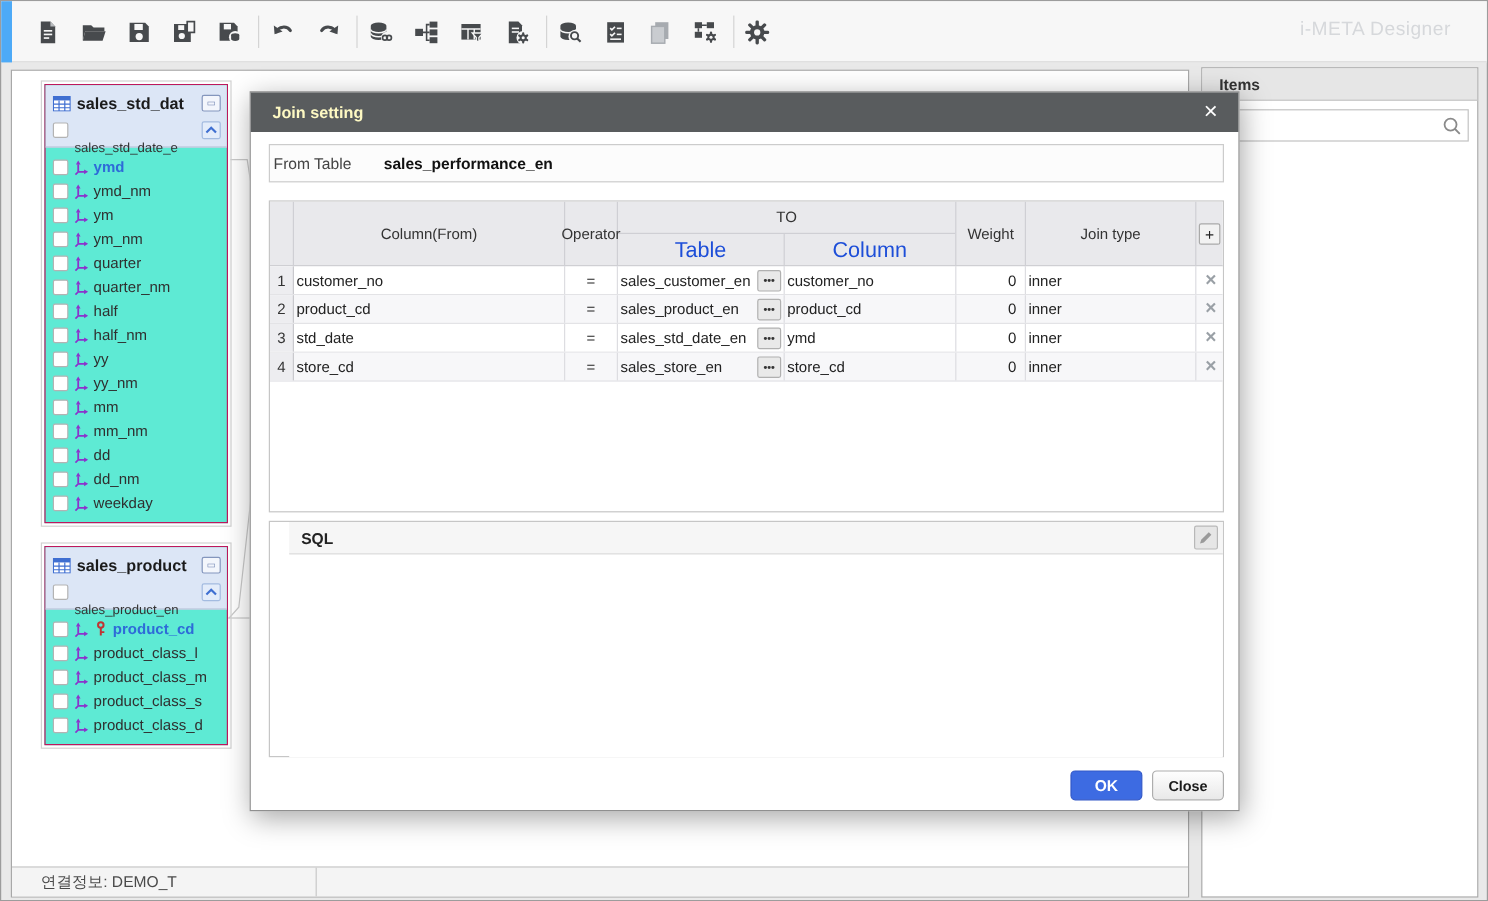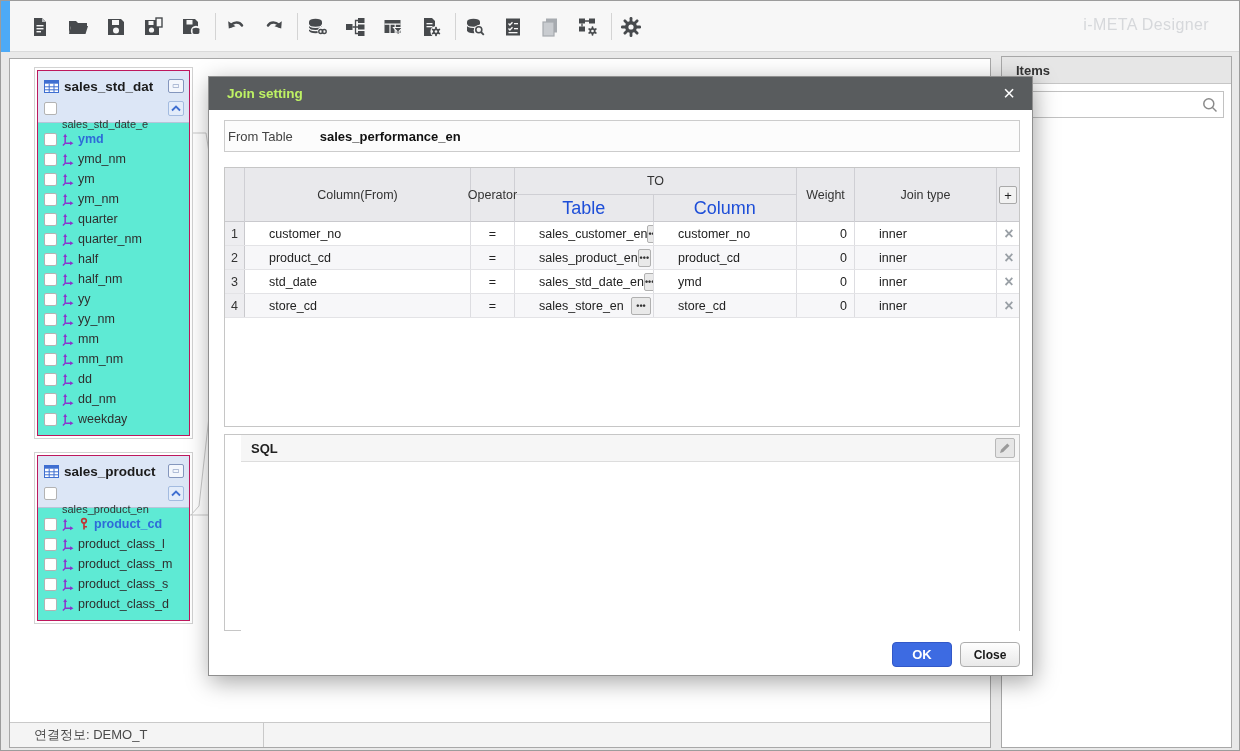--- a/index.html
+++ b/index.html
@@ -37,40 +37,40 @@
   
   #right-panel { position:absolute; left:1000px; top:55px; width:231px; height:692px; background:#fff; border:1px solid #a8a8a8; }
   #items-header { height:27px; background:#e6e6e6; border-bottom:1px solid #c6c6c6; display:flex; align-items:center; padding-left:14px; font-size:13px; font-weight:bold; color:#333; }
   #items-search { position:absolute; left:7px; top:34px; width:215px; height:27px; border:1px solid #c2c2c2; background:#fff; }
   #items-search input { position:absolute; left:6px; top:2px; width:180px; height:21px; border:none; outline:none; font-size:12.5px; background:transparent; }
   #search-icon { position:absolute; right:5px; top:5px; }
 
   
   #modal { position:absolute; left:207px; top:75px; width:825px; height:600px; background:#fff; border:1px solid #8f8f8f; box-shadow:2px 6px 22px rgba(0,0,0,.35); }
   #modal-titlebar { position:absolute; left:0; top:0; width:100%; height:33px; background:#595c5e; display:flex; align-items:center; }
-  #modal-title { margin-left:18px; color:#bef264; font-size:13.5px; font-weight:bold; }
+  #modal-title { margin-left:18px; color:#fef9c3; font-size:13.5px; font-weight:bold; }
   #modal-close { position:absolute; right:10px; top:3px; color:#fff; font-size:20px; width:26px; height:26px; text-align:center; line-height:26px; cursor:pointer; }
   #from-box { position:absolute; left:15px; top:43px; width:796px; height:32px; border:1px solid #cccccc; background:#fcfcfc; display:flex; align-items:center; }
   #from-label { margin-left:3px; font-size:13px; color:#444; }
   #from-value { margin-left:27px; font-size:13px; font-weight:bold; color:#111; }
 
   #join-grid { position:absolute; left:15px; top:90px; width:796px; height:260px; border:1px solid #c6c6c6; background:#fff; overflow:hidden; }
   .ghead { display:grid; grid-template-columns:20px 226px 44px 282px 58px 142px 22px; background:#e9e9ec; border-bottom:1px solid #c9c9cd; height:54px; }
   .gh { border-right:1px solid #cfcfd4; display:flex; align-items:center; justify-content:center; font-size:12.5px; color:#333; text-align:center; }
   .gh:last-child { border-right:none; }
   .to-wrap { display:flex; flex-direction:column; border-right:1px solid #cfcfd4; }
   .to-top { height:27px; display:flex; align-items:center; justify-content:center; font-size:12.5px; color:#333; border-bottom:1px solid #cfcfd4; }
   .to-bot { display:flex; height:27px; }
   .to-bot > div { display:flex; align-items:center; justify-content:center; font-size:18px; color:#1d4ed8; }
   .to-bot > div:first-child { width:139px; border-right:1px solid #cfcfd4; }
   .to-bot > div:last-child { width:143px; }
   .plus-btn { width:18px; height:18px; border:1px solid #a9a9a9; background:#f2f2f2; border-radius:2px; font-size:13px; line-height:15px; color:#222; cursor:pointer; }
   .grow { display:grid; grid-template-columns:20px 226px 44px 139px 143px 58px 142px 24px; height:24px; border-bottom:1px solid #e3e3e6; background:#fff; }
   .grow.alt { background:#f7f7f9; }
-  .gc { border-right:1px solid #dddde1; display:flex; align-items:center; padding-left:24px; font-size:12.5px; color:#222; overflow:hidden; white-space:nowrap; }
+  .gc { border-right:1px solid #dddde1; display:flex; align-items:center; padding-left:2px; font-size:12.5px; color:#222; overflow:hidden; white-space:nowrap; }
   .gc:last-child { border-right:none; }
   .gc.num { background:#ededf0; justify-content:center; padding-left:0; color:#333; border-right:1px solid #c9c9cd; }
   .gc.ctr { justify-content:center; padding-left:0; }
   .gc.rt { justify-content:flex-end; padding-right:7px; padding-left:0; }
   .gc.tcell { justify-content:space-between; padding-right:2px; }
   .dots { width:20px; height:18px; border:1px solid #b0b0b0; background:#e9e9e9; border-radius:2px; font-size:9px; font-weight:bold; line-height:14px; color:#333; cursor:pointer; }
   .xbtn { border:none; background:transparent; color:#9aa0a6; font-size:16px; line-height:16px; cursor:pointer; font-weight:bold; }
 
   #sql-box { position:absolute; left:15px; top:357px; width:796px; height:197px; border:1px solid #c6c6c6; background:#fff;padding-left:16px; }
   #sql-header { height:27px; background:#f6f6f6; border-bottom:1px solid #ddd; display:flex; align-items:center; position:relative; }

